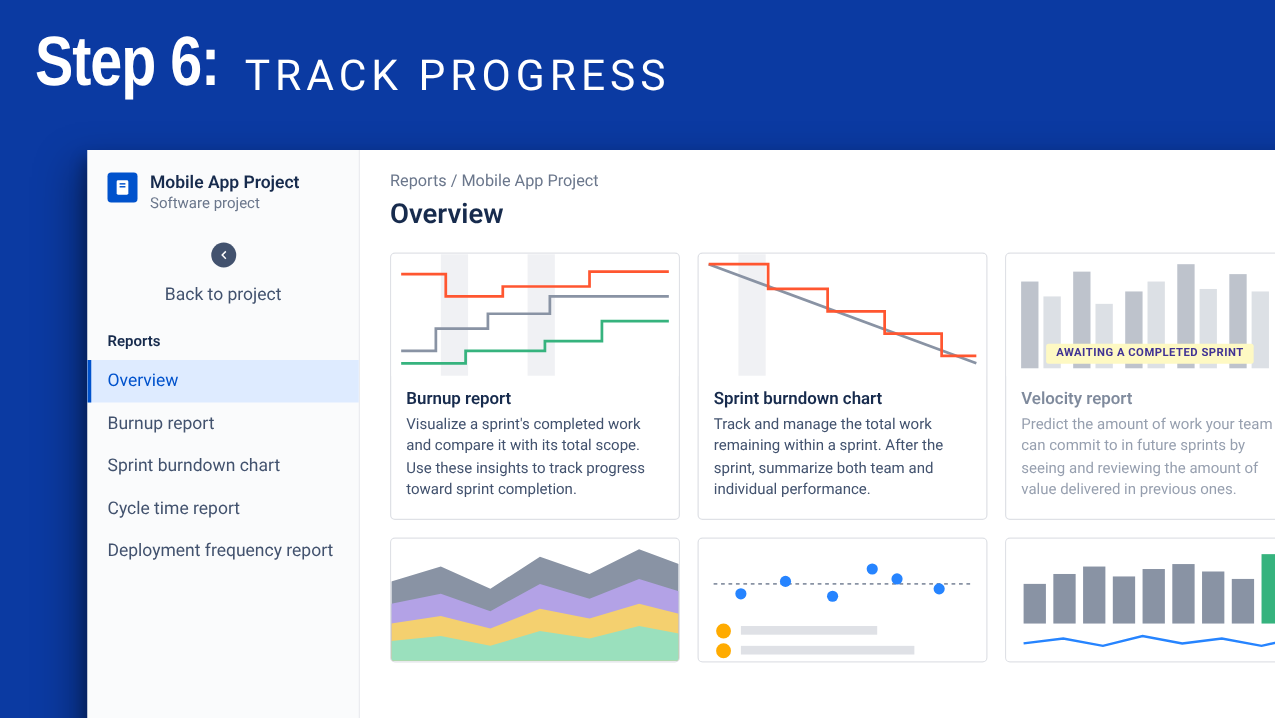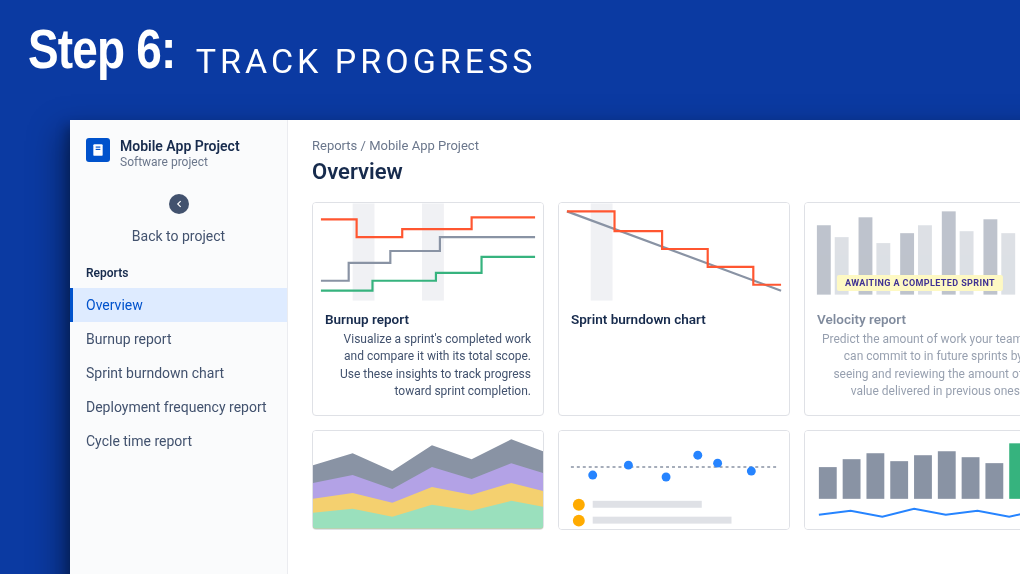--- a/index.html
+++ b/index.html
@@ -147,21 +147,21 @@
       font-weight: 700;
       letter-spacing: 0.4px;
       color: #403294;
       background: #fef9c3;
       padding: 3px 8px;
       border-radius: 2px;
       white-space: nowrap;
     }
     .card-body { padding: 10px 12px 14px 12px; }
     .card-title { font-size: 13.5px; font-weight: 600; color: #172b4d; margin-bottom: 4px; }
-    .card-desc { font-size: 12px; color: #42526e; line-height: 1.45; text-align: right; }
+    .card-desc { font-size: 12px; color: #42526e; line-height: 1.45; }
   </style>
 </head>
 <body>
 
 <div class="header-strip">
   <div class="step-label">Step 6:</div>
   <div class="step-title">TRACK PROGRESS</div>
 </div>
 
 <div class="app-window">
@@ -185,22 +185,22 @@
             <path d="M15 4l-8 8 8 8 2-2-6-6 6-6z"></path>
           </svg>
       </span>
       <span class="back-label">Back to project</span>
     </div>
     <div class="section-label">Reports</div>
     <ul class="nav-list">
       <li class="nav-item active">Overview</li>
       <li class="nav-item">Burnup report</li>
       <li class="nav-item">Sprint burndown chart</li>
+      <li class="nav-item">Cycle time report</li>
       <li class="nav-item">Deployment frequency report</li>
-      <li class="nav-item">Cycle time report</li>
     </ul>
   </aside>
 
   <main class="main">
     <div class="breadcrumb">
       <a href="#">Reports</a><span> / </span><span>Mobile App Project</span>
     </div>
     <h1 class="page-h1">Overview</h1>
 
     <div class="card-grid">
@@ -224,20 +224,21 @@
       <div class="card">
         <div class="card-thumb">
           <svg viewBox="0 0 232 98">
             <rect x="32" y="0" width="22" height="98" fill="#f0f1f4"></rect>
             <polyline points="8,8 224,88" fill="none" stroke="#8993a4" stroke-width="2.2"></polyline>
             <polyline points="8,8 56,8 56,28 104,28 104,46 150,46 150,64 196,64 196,82 224,82" fill="none" stroke="#ff5630" stroke-width="2.2"></polyline>
           </svg>
         </div>
         <div class="card-body">
           <div class="card-title">Sprint burndown chart</div>
+          <div class="card-desc">Track and manage the total work remaining within a sprint. After the sprint, summarize both team and individual performance.</div>
         </div>
       </div>
 
       <div class="card locked">
         <div class="card-thumb">
           <svg viewBox="0 0 232 98">
             <rect x="12" y="22" width="14" height="70" fill="#8993a4"></rect>
             <rect x="30" y="34" width="14" height="58" fill="#c1c7d0"></rect>
             <rect x="54" y="14" width="14" height="78" fill="#8993a4"></rect>
             <rect x="72" y="40" width="14" height="52" fill="#c1c7d0"></rect>

